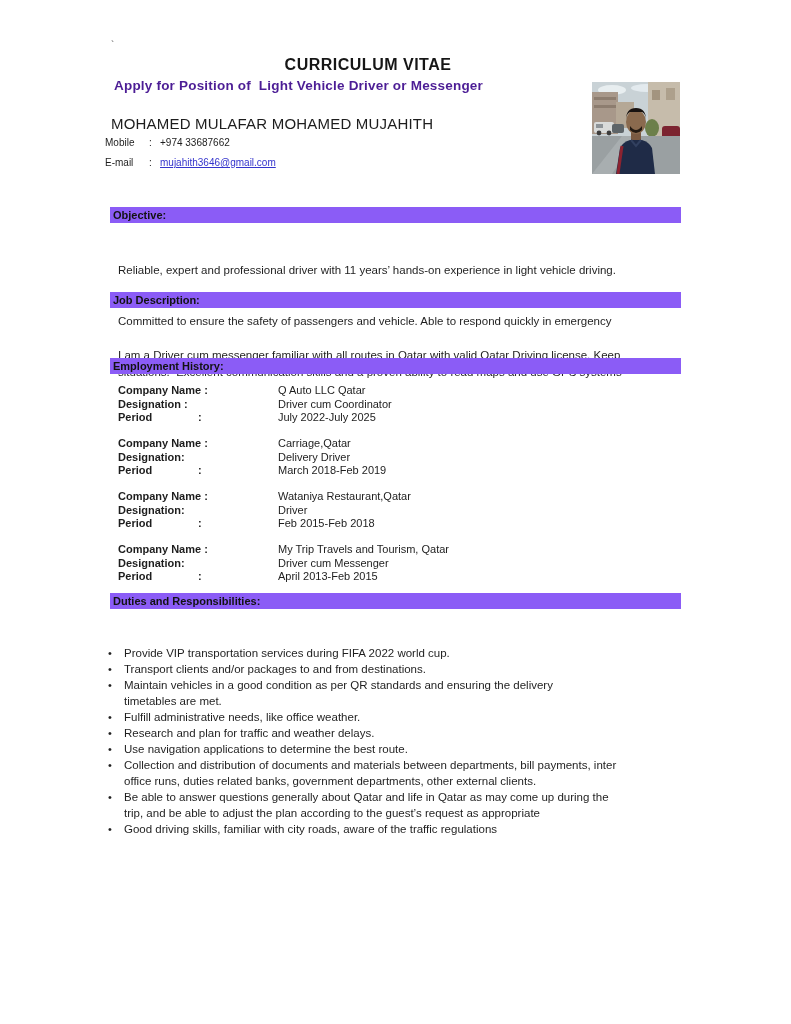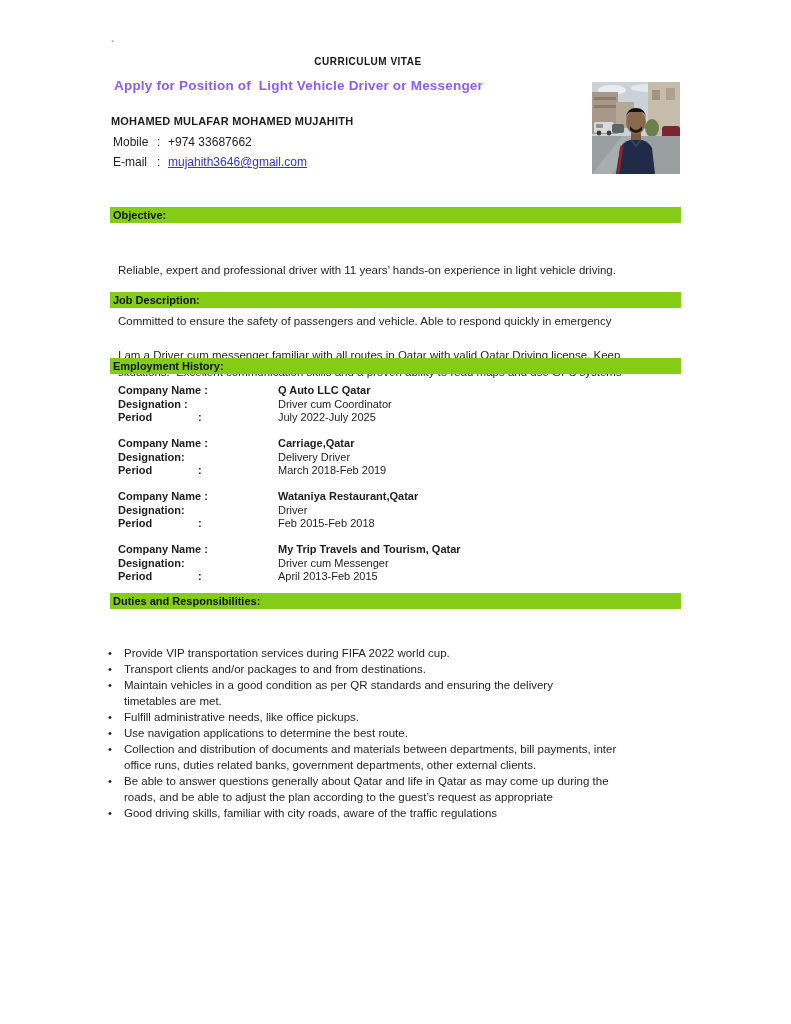--- a/index.html
+++ b/index.html
@@ -18,56 +18,56 @@
   }
   .abs { position: absolute; }
 
   #stray-mark {
     left: 111px; top: 40px;
     font-size: 10px; color: #555;
   }
   #title {
     left: 110px; top: 56px; width: 516px;
     text-align: center;
-    font-size: 10px; font-weight: bold; letter-spacing: 0.5px;
+    font-size: 16px; font-weight: bold; letter-spacing: 0.5px;
     color: #161616;
   }
   #subtitle {
     left: 114px; top: 78px;
     font-size: 13.5px; font-weight: bold; letter-spacing: 0.2px;
-    white-space: pre; color: #8b5cf6;
+    white-space: pre; color: #4c1d95;
   }
   #applicant-name {
     left: 111px; top: 115px;
-    font-size: 11px; font-weight: bold; letter-spacing: 0.2px;
+    font-size: 15px; font-weight: normal; letter-spacing: 0.2px;
   }
   .contact-row {
-    left: 113px;
-    font-size: 12px; line-height: 13px;
+    left: 105px;
+    font-size: 10px; line-height: 13px;
     display: flex;
   }
   #mobile-row { top: 136px; }
   #email-row { top: 156px; }
   .contact-label { width: 44px; }
   .contact-sep { width: 5px; }
   .contact-value { margin-left: 6px; }
   #email-link {
     color: #3434cc;
     text-decoration: underline;
     cursor: pointer;
   }
   #photo-frame {
     left: 592px; top: 82px; width: 88px; height: 92px;
     overflow: hidden;
   }
   #photo-frame svg { display: block; }
 
   .section-bar {
     left: 110px; width: 571px; height: 16px;
-    background: #84cc16;
+    background: #8b5cf6;
     font-size: 11px; font-weight: bold; line-height: 16px;
     padding-left: 3px;
     box-sizing: border-box;
     color: #121212;
   }
   #bar-objective   { top: 207px; }
   #bar-job         { top: 292px; }
   #bar-employment  { top: 358px; }
   #bar-duties      { top: 593px; }
 
@@ -87,21 +87,21 @@
   #emp-entry-0 { top: 384px; }
   #emp-entry-1 { top: 437px; }
   #emp-entry-2 { top: 490px; }
   #emp-entry-3 { top: 543px; }
   .emp-row { display: flex; }
   .emp-label {
     width: 160px; font-weight: bold; white-space: pre;
     flex: none;
   }
   .emp-value { white-space: pre; }
-  .emp-value.company { font-weight: bold; }
+  .emp-value.company { font-weight: normal; }
 
   #duties-list {
     left: 106px; top: 645px; width: 556px;
     font-size: 11.5px; line-height: 16px;
     color: #1f1f1f;
     margin: 0; padding: 0; list-style: none;
   }
   .duty {
     position: relative;
     padding-left: 18px;
@@ -251,31 +251,34 @@
       <div class="duty-line">Provide VIP transportation services during FIFA 2022 world cup.</div>
     </li>
     <li class="duty">
       <div class="duty-line">Transport clients and/or packages to and from destinations.</div>
     </li>
     <li class="duty">
       <div class="duty-line">Maintain vehicles in a good condition as per QR standards and ensuring the delivery</div>
       <div class="duty-line">timetables are met.</div>
     </li>
     <li class="duty">
-      <div class="duty-line">Fulfill administrative needs, like office pickups.</div>
+      <div class="duty-line">Fulfill administrative needs, like office weather.</div>
+    </li>
+    <li class="duty">
+      <div class="duty-line">Research and plan for traffic and weather delays.</div>
     </li>
     <li class="duty">
       <div class="duty-line">Use navigation applications to determine the best route.</div>
     </li>
     <li class="duty">
       <div class="duty-line">Collection and distribution of documents and materials between departments, bill payments, inter</div>
       <div class="duty-line">office runs, duties related banks, government departments, other external clients.</div>
     </li>
     <li class="duty">
       <div class="duty-line">Be able to answer questions generally about Qatar and life in Qatar as may come up during the</div>
-      <div class="duty-line">roads, and be able to adjust the plan according to the guest’s request as appropriate</div>
+      <div class="duty-line">trip, and be able to adjust the plan according to the guest’s request as appropriate</div>
     </li>
     <li class="duty">
       <div class="duty-line">Good driving skills, familiar with city roads, aware of the traffic regulations</div>
     </li>
   </ul>
 
 </div>
 
 </body></html>

